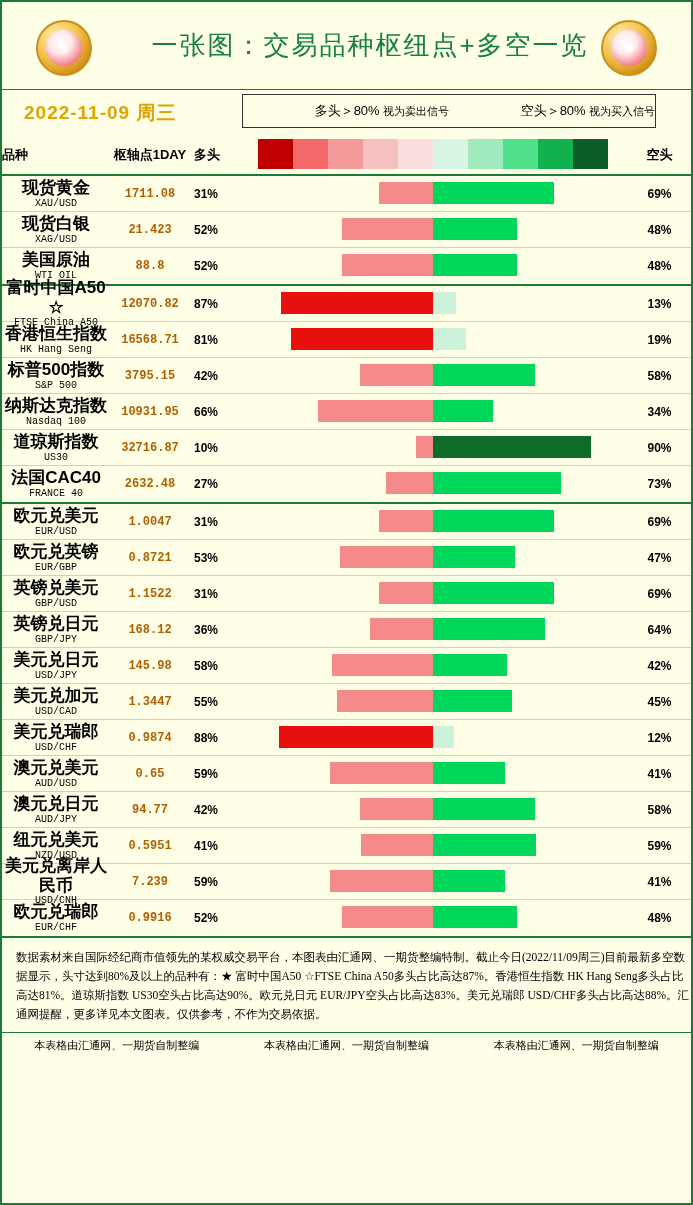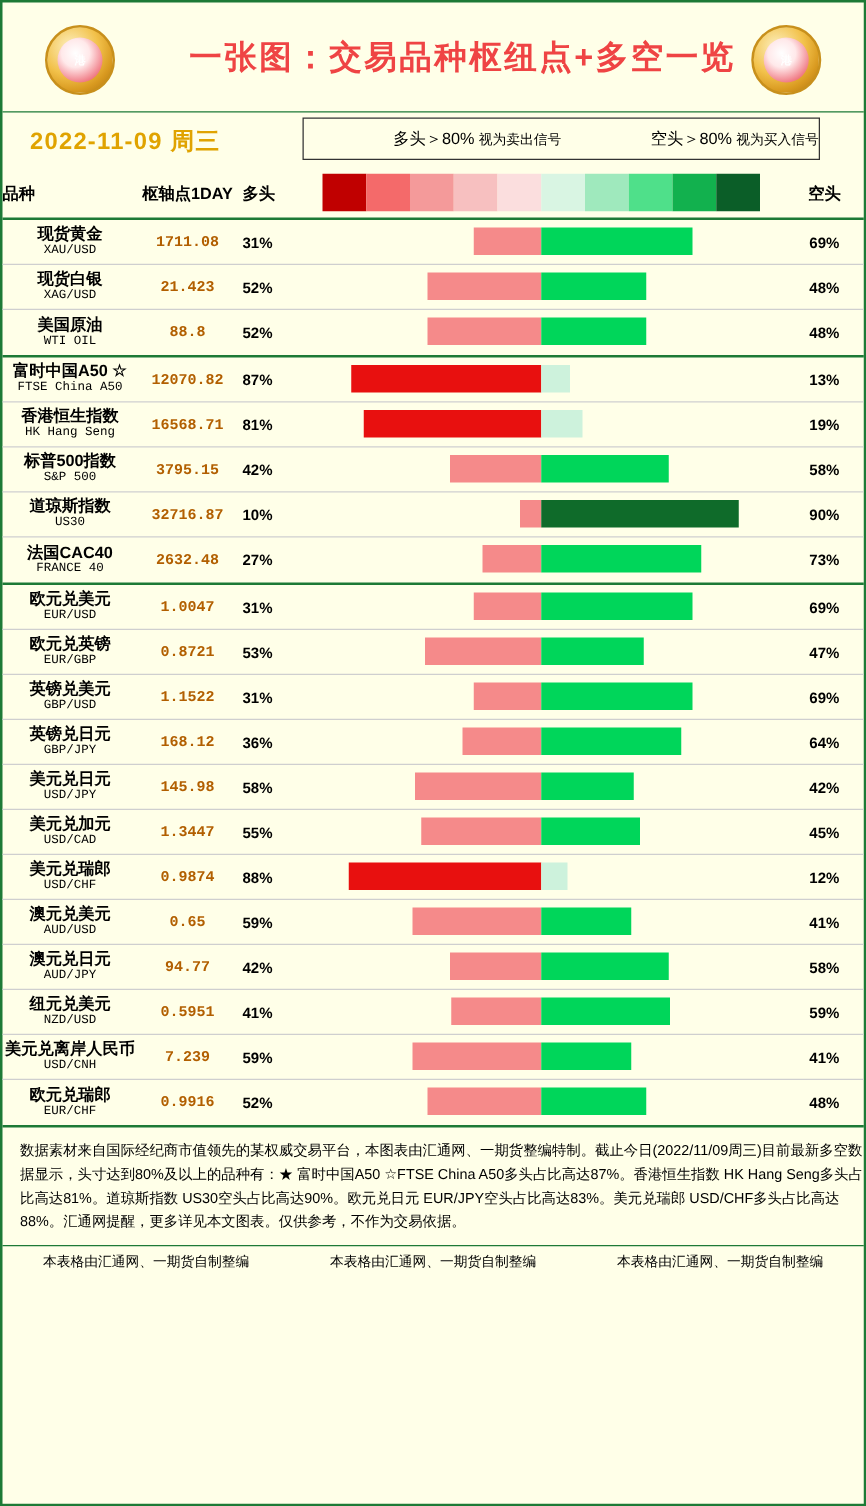--- a/index.html
+++ b/index.html
@@ -40,23 +40,23 @@
   .coin.left { left: 34px; }
   .coin.right { right: 34px; }
   .coin .inner {
     width: 36px; height: 36px; border-radius: 50%;
     background: radial-gradient(circle at 40% 35%, #ffffff 0%, #ffe9ea 35%, #f07a84 75%, #c7343f 100%);
     display:flex; align-items:center; justify-content:center;
     font-size: 9px; color:#fff; font-weight:bold;
   }
   .title {
     font-size: 26px;
-    font-weight: bold;
+    font-weight: normal;
     letter-spacing: 2px;
-    color: #ef4444;
+    color: #15803d;
     margin-left: 47px;
   }
   
   .subheader {
     height: 46px;
     display: flex;
     align-items: center;
     position: relative;
   }
   .date {
@@ -110,21 +110,21 @@
     align-items: center;
     height: 36px;
     border-bottom: 1px solid #cfcfcf;
   }
   .group .row:last-child { border-bottom: none; }
   .cellname {
     width: 108px;
     text-align: center;
     line-height: 1.15;
   }
-  .cellname .cn { font-size: 13px; font-weight: bold; }
+  .cellname .cn { font-size: 17px; font-weight: bold; }
   .cellname .en { font-size: 10px; font-family: "Liberation Mono", monospace; }
   .cellpivot {
     width: 80px;
     text-align: center;
     font-size: 12px;
     font-weight: bold;
     color: #b25f00;
     font-family: "Liberation Mono", monospace;
   }
   .cellbull {
@@ -162,20 +162,21 @@
     text-align: center;
     font-size: 12px;
     font-weight: bold;
   }
   
   .note {
     padding: 10px 0 8px 14px;
     font-size: 11.5px;
     line-height: 1.65;
     border-bottom: 1px solid #1d7a36;
+    font-family: Liberation Serif, serif;
   }
   .credits {
     height: 26px;
     display: flex;
     align-items: center;
     font-size: 11px;
   }
   .credits div { flex: 1; text-align: center; }
 </style>
 </head>
@@ -317,20 +318,35 @@
           <div class="cellbar">
             <div class="barwrap">
               <div class="bar-left" style="width: 21%; background: rgb(245, 138, 138);"></div>
               <div class="bar-right" style="width: 29%; background: rgb(0, 214, 90);"></div>
             </div>
           </div>
           <div class="cellbear">58%</div>
         </div>
         <div class="row">
           <div class="cellname">
+            <div class="cn">纳斯达克指数</div>
+            <div class="en">Nasdaq 100</div>
+          </div>
+          <div class="cellpivot">10931.95</div>
+          <div class="cellbull">66%</div>
+          <div class="cellbar">
+            <div class="barwrap">
+              <div class="bar-left" style="width: 33%; background: rgb(245, 138, 138);"></div>
+              <div class="bar-right" style="width: 17%; background: rgb(0, 214, 90);"></div>
+            </div>
+          </div>
+          <div class="cellbear">34%</div>
+        </div>
+        <div class="row">
+          <div class="cellname">
             <div class="cn">道琼斯指数</div>
             <div class="en">US30</div>
           </div>
           <div class="cellpivot">32716.87</div>
           <div class="cellbull">10%</div>
           <div class="cellbar">
             <div class="barwrap">
               <div class="bar-left" style="width: 5%; background: rgb(245, 138, 138);"></div>
               <div class="bar-right" style="width: 45%; background: rgb(15, 107, 42);"></div>
             </div>

